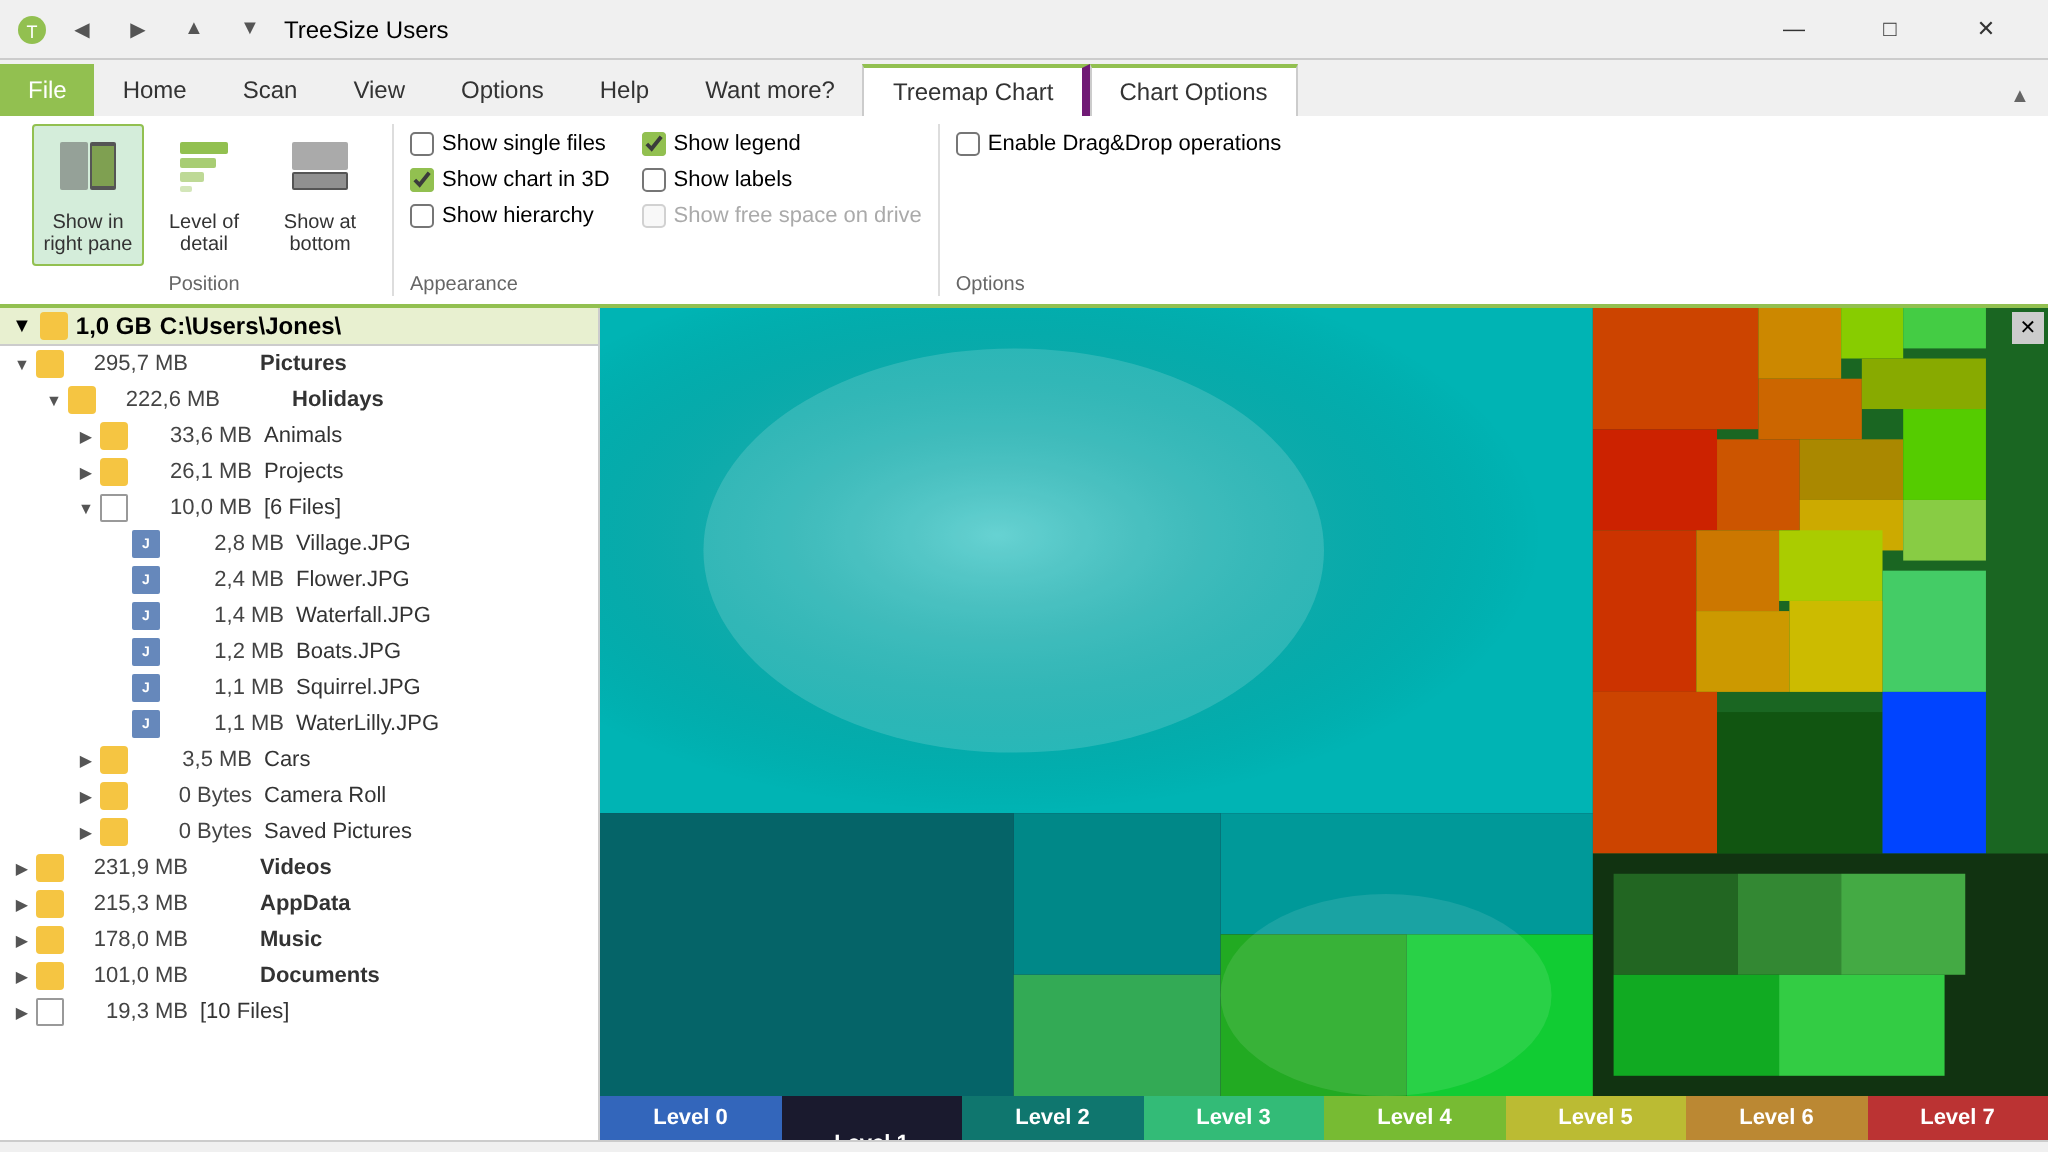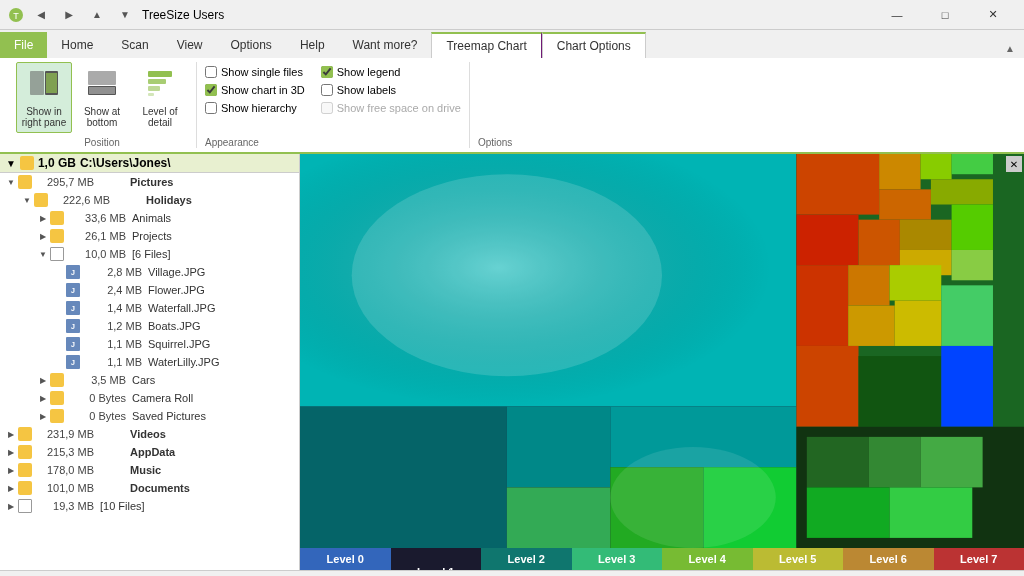--- a/index.html
+++ b/index.html
@@ -34,21 +34,21 @@
       height: 26px;
     }
     .ribbon-tab.active-file {
       background: #92c050;
       color: white;
     }
     .ribbon-tab.active-treemap {
       background: white;
       border-top: 2px solid #92c050;
       border-left: 1px solid #ccc;
-      border-right: 1px solid #701a75;
+      border-right: 4px solid #701a75;
       position: relative;
       top: 0;
     }
     .ribbon-tab.active-chartopts {
       background: white;
       border-top: 2px solid #92c050;
       border-left: 1px solid #ccc;
       border-right: 1px solid #ccc;
     }
     .ribbon-collapse-btn {
@@ -259,37 +259,37 @@
             <rect x="2" y="4" width="14" height="24" rx="1" fill="#555" opacity="0.5"></rect>
             <rect x="17" y="4" width="13" height="24" rx="1" fill="#555"></rect>
             <rect x="18" y="6" width="11" height="20" fill="#92c050" opacity="0.7"></rect>
           </svg>
         </div>
         <span>Show in<br>right pane</span>
       </button>
       <button class="ribbon-large-btn">
         <div class="btn-icon">
           <svg width="32" height="32" viewBox="0 0 32 32">
-            <rect x="2" y="4" width="28" height="14" rx="1" fill="#555" opacity="0.5"></rect>
-            <rect x="2" y="19" width="28" height="9" rx="1" fill="#555"></rect>
-            <rect x="3" y="20" width="26" height="7" fill="#aaa" opacity="0.7"></rect>
-          </svg>
-        </div>
-        <span>Show at<br>bottom</span>
-      </button>
-      <button class="ribbon-large-btn">
-        <div class="btn-icon">
-          <svg width="32" height="32" viewBox="0 0 32 32">
             <rect x="4" y="4" width="24" height="6" rx="1" fill="#92c050"></rect>
             <rect x="4" y="12" width="18" height="5" rx="1" fill="#92c050" opacity="0.8"></rect>
             <rect x="4" y="19" width="12" height="5" rx="1" fill="#92c050" opacity="0.6"></rect>
             <rect x="4" y="26" width="6" height="3" rx="1" fill="#92c050" opacity="0.4"></rect>
           </svg>
         </div>
         <span>Level of<br>detail</span>
+      </button>
+      <button class="ribbon-large-btn">
+        <div class="btn-icon">
+          <svg width="32" height="32" viewBox="0 0 32 32">
+            <rect x="2" y="4" width="28" height="14" rx="1" fill="#555" opacity="0.5"></rect>
+            <rect x="2" y="19" width="28" height="9" rx="1" fill="#555"></rect>
+            <rect x="3" y="20" width="26" height="7" fill="#aaa" opacity="0.7"></rect>
+          </svg>
+        </div>
+        <span>Show at<br>bottom</span>
       </button>
     </div>
     <div class="ribbon-section-label">Position</div>
   </div>
 
   <div class="ribbon-section">
     <div class="ribbon-checks" style="flex-direction: row; gap: 16px;">
       <div style="display: flex; flex-direction: column; gap: 6px;">
         <label class="ribbon-check">
           <input type="checkbox" style="">
@@ -316,20 +316,26 @@
         <label class="ribbon-check" style="color: #999;">
           <input type="checkbox" disabled="" style="">
           <span style="color: #aaa;">Show free space on drive</span>
         </label>
       </div>
     </div>
     <div class="ribbon-section-label" style="text-align:left; margin-top:auto; padding-top: 6px;">Appearance</div>
   </div>
 
   <div class="ribbon-section">
+    <div style="display: flex; flex-direction: column; gap: 4px; padding-top: 4px;">
+      <label class="ribbon-check">
+        <input type="checkbox" style="">
+        <span>Enable Drag&amp;Drop operations</span>
+      </label>
+    </div>
     <div class="ribbon-section-label" style="text-align:left; margin-top:auto; padding-top: 26px;">Options</div>
   </div>
 </div>
 
 <div class="main-area">
 
   <div class="tree-panel">
     <div class="tree-header">
       <span style="font-size:10px;">▼</span>
       <span style="width:14px;height:14px;background:#f5c542;border-radius:2px;display:inline-block;"></span>

